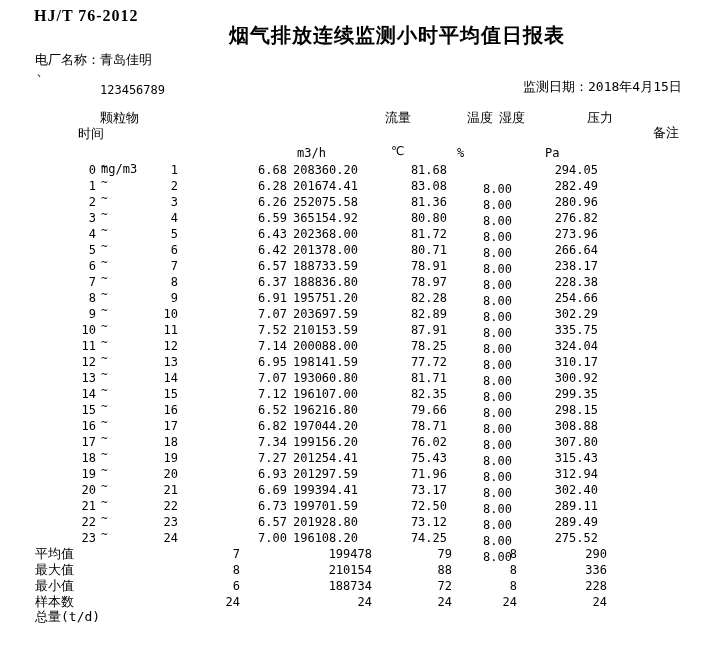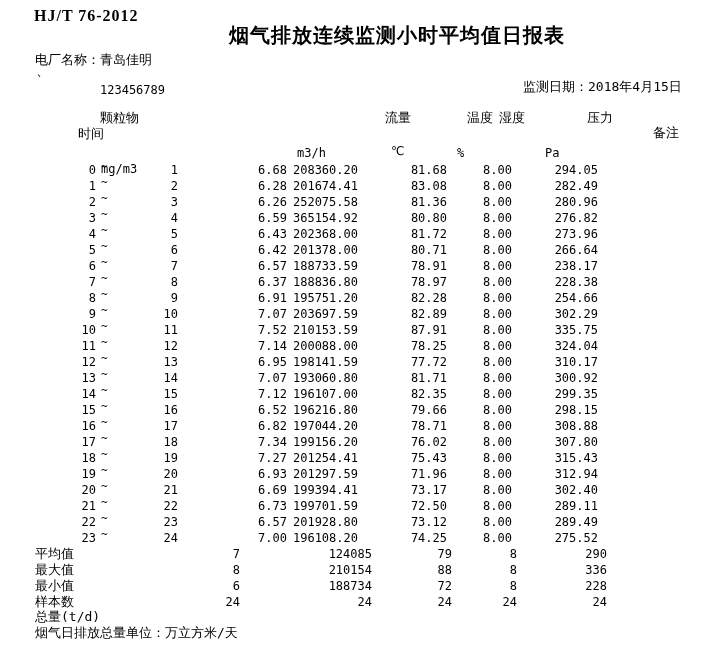--- a/index.html
+++ b/index.html
@@ -35,21 +35,21 @@
   #hourly-rows{position:absolute;left:0;top:162px;width:722px;}
   #summary-rows{position:absolute;left:0;top:546px;width:722px;}
   .trow{position:relative;height:16px;line-height:16px;font-size:12px;}
   .c{position:absolute;text-align:right;top:0;}
   .hour1{left:20px;width:76px;}
   .tilde{position:absolute;left:101px;top:-3px;font-size:11px;}
   .hour2{left:110px;width:68px;}
   .dust{left:200px;width:87px;}
   .flow{left:288px;width:70px;}
   .temp{left:365px;width:82px;}
-  .humid{left:455px;width:57px;}
+  .humid{left:455px;width:57px;margin-top:19px;}
   .press{left:520px;width:78px;}
   .s-label{position:absolute;left:35px;top:0;font-size:13px;}
   .s-dust{left:150px;width:90px;}
   .s-flow{left:280px;width:92px;}
   .s-temp{left:380px;width:72px;}
   .s-humid{left:460px;width:57px;}
   .s-press{left:525px;width:82px;}
   
   #footer-lines{position:absolute;left:35px;top:609px;font-size:13px;}
   .f-line{height:16px;line-height:16px;}
@@ -341,21 +341,21 @@
     <span class="c temp">74.25</span>
     <span class="c humid">8.00</span>
     <span class="c press">275.52</span>
   </div>
 </div>
 
 <div id="summary-rows">
   <div class="trow">
     <span class="s-label">平均值</span>
     <span class="c s-dust">7</span>
-    <span class="c s-flow">124085</span>
+    <span class="c s-flow">199478</span>
     <span class="c s-temp">79</span>
     <span class="c s-humid">8</span>
     <span class="c s-press">290</span>
   </div>
 
   <div class="trow">
     <span class="s-label">最大值</span>
     <span class="c s-dust">8</span>
     <span class="c s-flow">210154</span>
     <span class="c s-temp">88</span>
@@ -379,14 +379,13 @@
     <span class="c s-temp">24</span>
     <span class="c s-humid">24</span>
     <span class="c s-press">24</span>
   </div>
 </div>
 
 <div id="footer-lines">
 
   <div class="f-line">总量(t/d)</div>
 
-  <div class="f-line">烟气日排放总量单位：万立方米/天</div>
 </div>
 
 </body></html>

